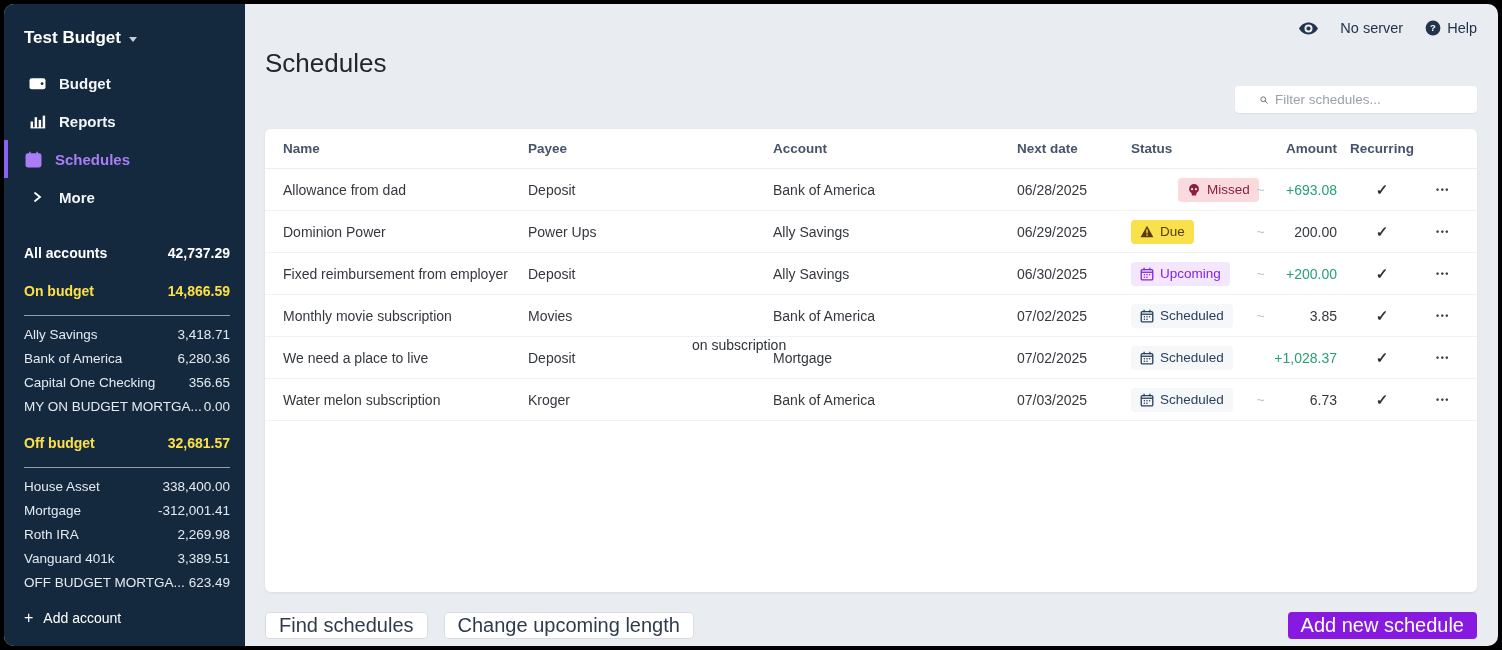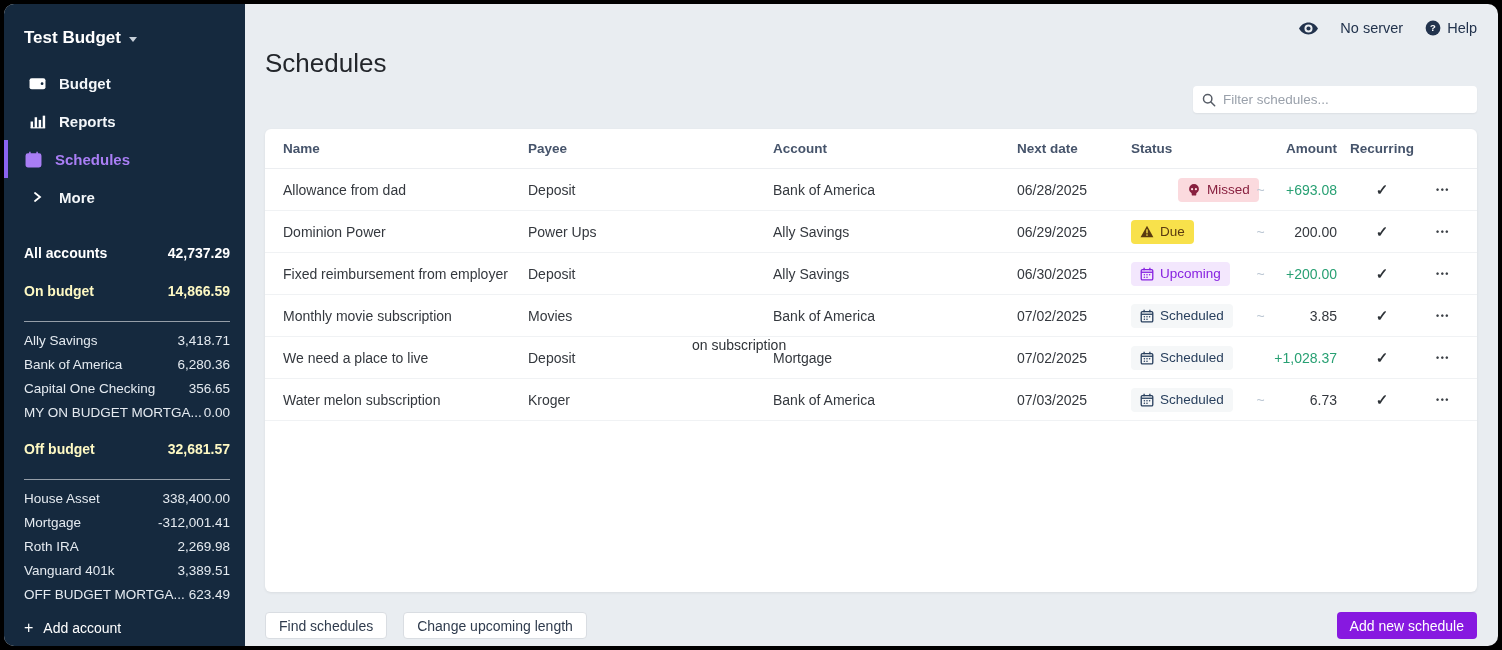--- a/index.html
+++ b/index.html
@@ -15,31 +15,31 @@
   .nav-item { height:38px; display:flex; align-items:center; gap:13px; padding:0 20px; font-size:15px; font-weight:700; color:#f3f6f9; border-left:4px solid transparent; cursor:pointer; }
   .nav-item .nav-icon { width:18px; height:18px; display:flex; align-items:center; justify-content:center; }
   .nav-item.active { border-left-color:#8a63f0; padding-left:16px; color:#a97ef5; }
   .nav-item.active svg { stroke:#a97ef5; fill:#a97ef5; }
 
   .accounts { margin-top:24px; padding:0 15px 0 20px; flex:1; font-size:13.5px; }
   .acct-line { display:flex; justify-content:space-between; align-items:center; height:24px; color:#e4eaf0; cursor:pointer; }
   .acct-line .acct-val { font-weight:400; }
   .summary-line { font-weight:700; color:#fff; font-size:14px; height:26px; margin-bottom:13px; }
   .summary-line .acct-val { font-weight:700; }
-  .group-head { display:flex; justify-content:space-between; font-weight:700; color:#fef9c3; font-size:14px; padding-bottom:22px; border-bottom:1px solid rgba(255,255,255,.55); margin-bottom:6px; margin-top:17px; cursor:pointer; }
+  .group-head { display:flex; justify-content:space-between; font-weight:700; color:#fde047; font-size:14px; padding-bottom:16px; border-bottom:1px solid rgba(255,255,255,.55); margin-bottom:6px; margin-top:17px; cursor:pointer; }
   .add-account { padding:14px 20px 20px; display:flex; align-items:center; gap:10px; font-size:14px; font-weight:500; color:#fff; cursor:pointer; }
   .plus-icon { font-size:16px; font-weight:400; line-height:1; }
 
   
   .main { flex:1; position:relative; padding:0 21px 0 20px; display:flex; flex-direction:column; }
   .topbar { height:42px; display:flex; justify-content:flex-end; align-items:center; gap:22px; padding-top:6px; color:#22334d; font-size:14.5px; font-weight:500; }
   .topbar .tb-item { display:flex; align-items:center; gap:6px; cursor:pointer; }
   .page-title { font-size:26px; font-weight:500; color:#23262b; margin-top:2px; }
   .filter-row { display:flex; justify-content:flex-end; margin-top:7px; }
-  .search-box { width:284px; height:27px; background:#fff; border-radius:4px; display:flex; align-items:center; gap:7px; padding:0 9px; box-shadow:0 1px 2px rgba(0,0,0,.06); }
+  .search-box { width:242px; height:27px; background:#fff; border-radius:4px; display:flex; align-items:center; gap:7px; padding:0 25px; box-shadow:0 1px 2px rgba(0,0,0,.06); }
   .search-box input { border:none; outline:none; flex:1; font-size:13.5px; color:#3a3f45; font-family:"Liberation Sans", sans-serif; background:transparent; }
   .search-box input::placeholder { color:#9aa1ab; }
 
   .table-card { margin-top:16px; background:#fff; border-radius:6px; min-height:463px; position:relative; box-shadow:0 1px 3px rgba(0,0,0,.07); }
   .thead, .trow { display:grid; grid-template-columns:245px 245px 244px 114px 117px 25px 64px 90px 32px; align-items:center; padding:0 18px; }
   .thead { height:40px; border-bottom:1px solid #eceef1; color:#46546b; font-size:13.5px; font-weight:600; }
   .thead .th-amount { grid-column:6 / 8; text-align:right; }
   .thead .th-recurring { grid-column:8; text-align:center; }
   .trow { height:42px; border-bottom:1px solid #f0f2f4; font-size:14px; color:#34383e; cursor:pointer; }
   .td.amount { text-align:right; }
@@ -51,21 +51,21 @@
   .badge { display:inline-flex; align-items:center; gap:6px; height:24px; padding:0 9px; border-radius:4px; font-size:13.5px; font-weight:500; white-space:nowrap; }
   .badge svg { flex:0 0 auto; }
   .badge-missed { background:#fbdade; color:#88203f;margin-left:47px; }
   .badge-due { background:#f8e14b; color:#5a3a10; }
   .badge-upcoming { background:#f3e7fd; color:#8722e0; }
   .badge-scheduled { background:#f5f7f8; color:#29405e; }
 
   .stray-text { position:absolute; left:427px; top:208px; font-size:14px; color:#2f3338; pointer-events:none; }
 
   .footer { display:flex; align-items:center; margin-top:20px; gap:16px; }
-  .btn { height:27px; padding:0 13px; border-radius:4px; font-size:14px; font-family:"Liberation Sans", sans-serif; cursor:pointer; }
+  .btn { height:27px; padding:0 13px; border-radius:4px; font-size:20px; font-family:"Liberation Sans", sans-serif; cursor:pointer; }
   .btn-plain { background:#fff; border:1px solid #d9dde2; color:#2f3b4d; }
   .btn-primary { margin-left:auto; background:#8719e0; border:none; color:#fff; }
 </style>
 </head>
 <body>
 
 <div class="window">
 
   <aside class="sidebar">
     <div class="budget-title">

